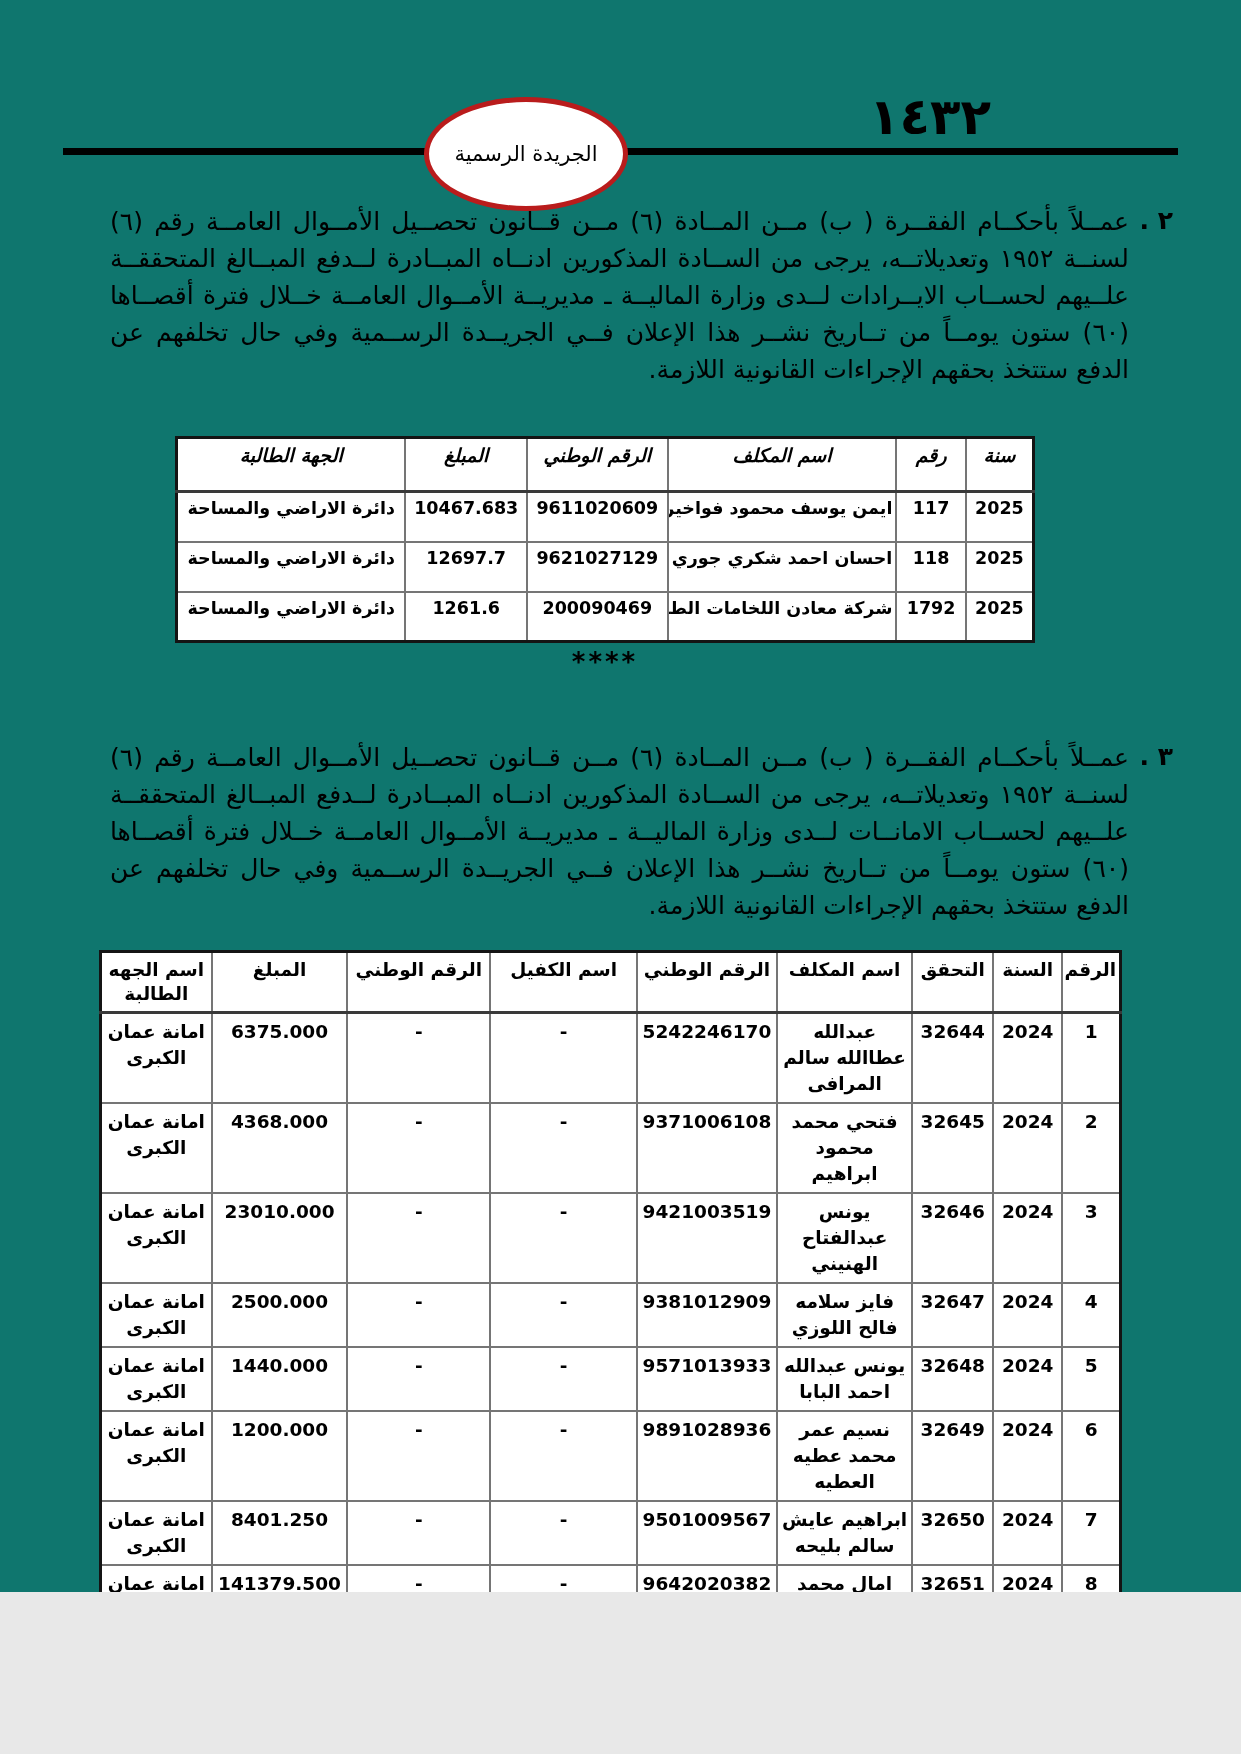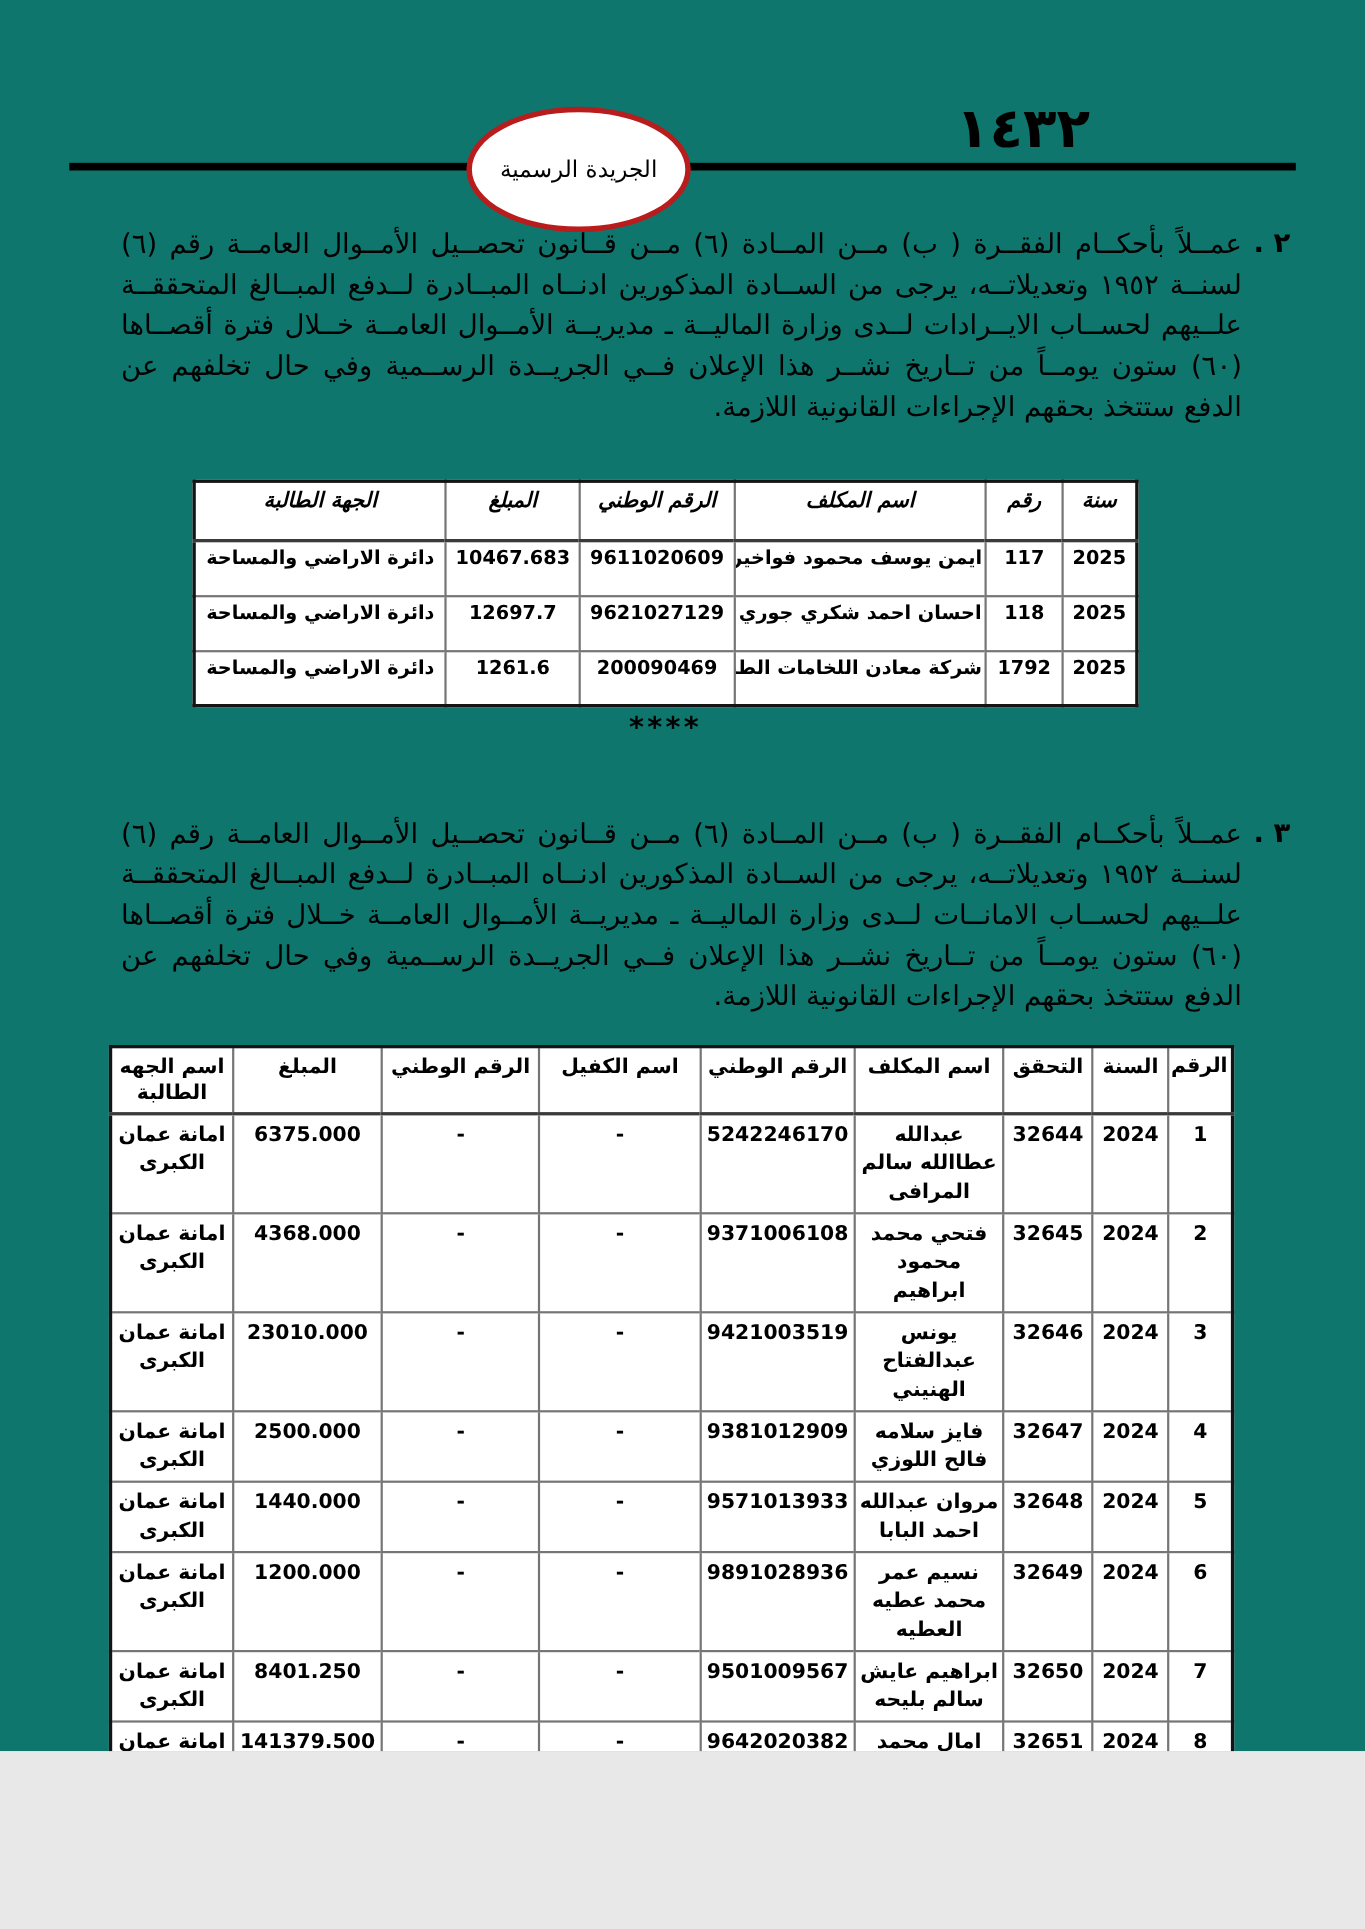--- a/index.html
+++ b/index.html
@@ -232,21 +232,21 @@
             <td>9381012909</td>
             <td>-</td>
             <td>-</td>
             <td>2500.000</td>
             <td>امانة عمان الكبرى</td>
           </tr>
           <tr>
             <td>5</td>
             <td>2024</td>
             <td>32648</td>
-            <td>مروان عبدالله احمد البابا</td>
+            <td>يونس عبدالله احمد البابا</td>
             <td>9571013933</td>
             <td>-</td>
             <td>-</td>
             <td>1440.000</td>
             <td>امانة عمان الكبرى</td>
           </tr>
           <tr>
             <td>6</td>
             <td>2024</td>
             <td>32649</td>

